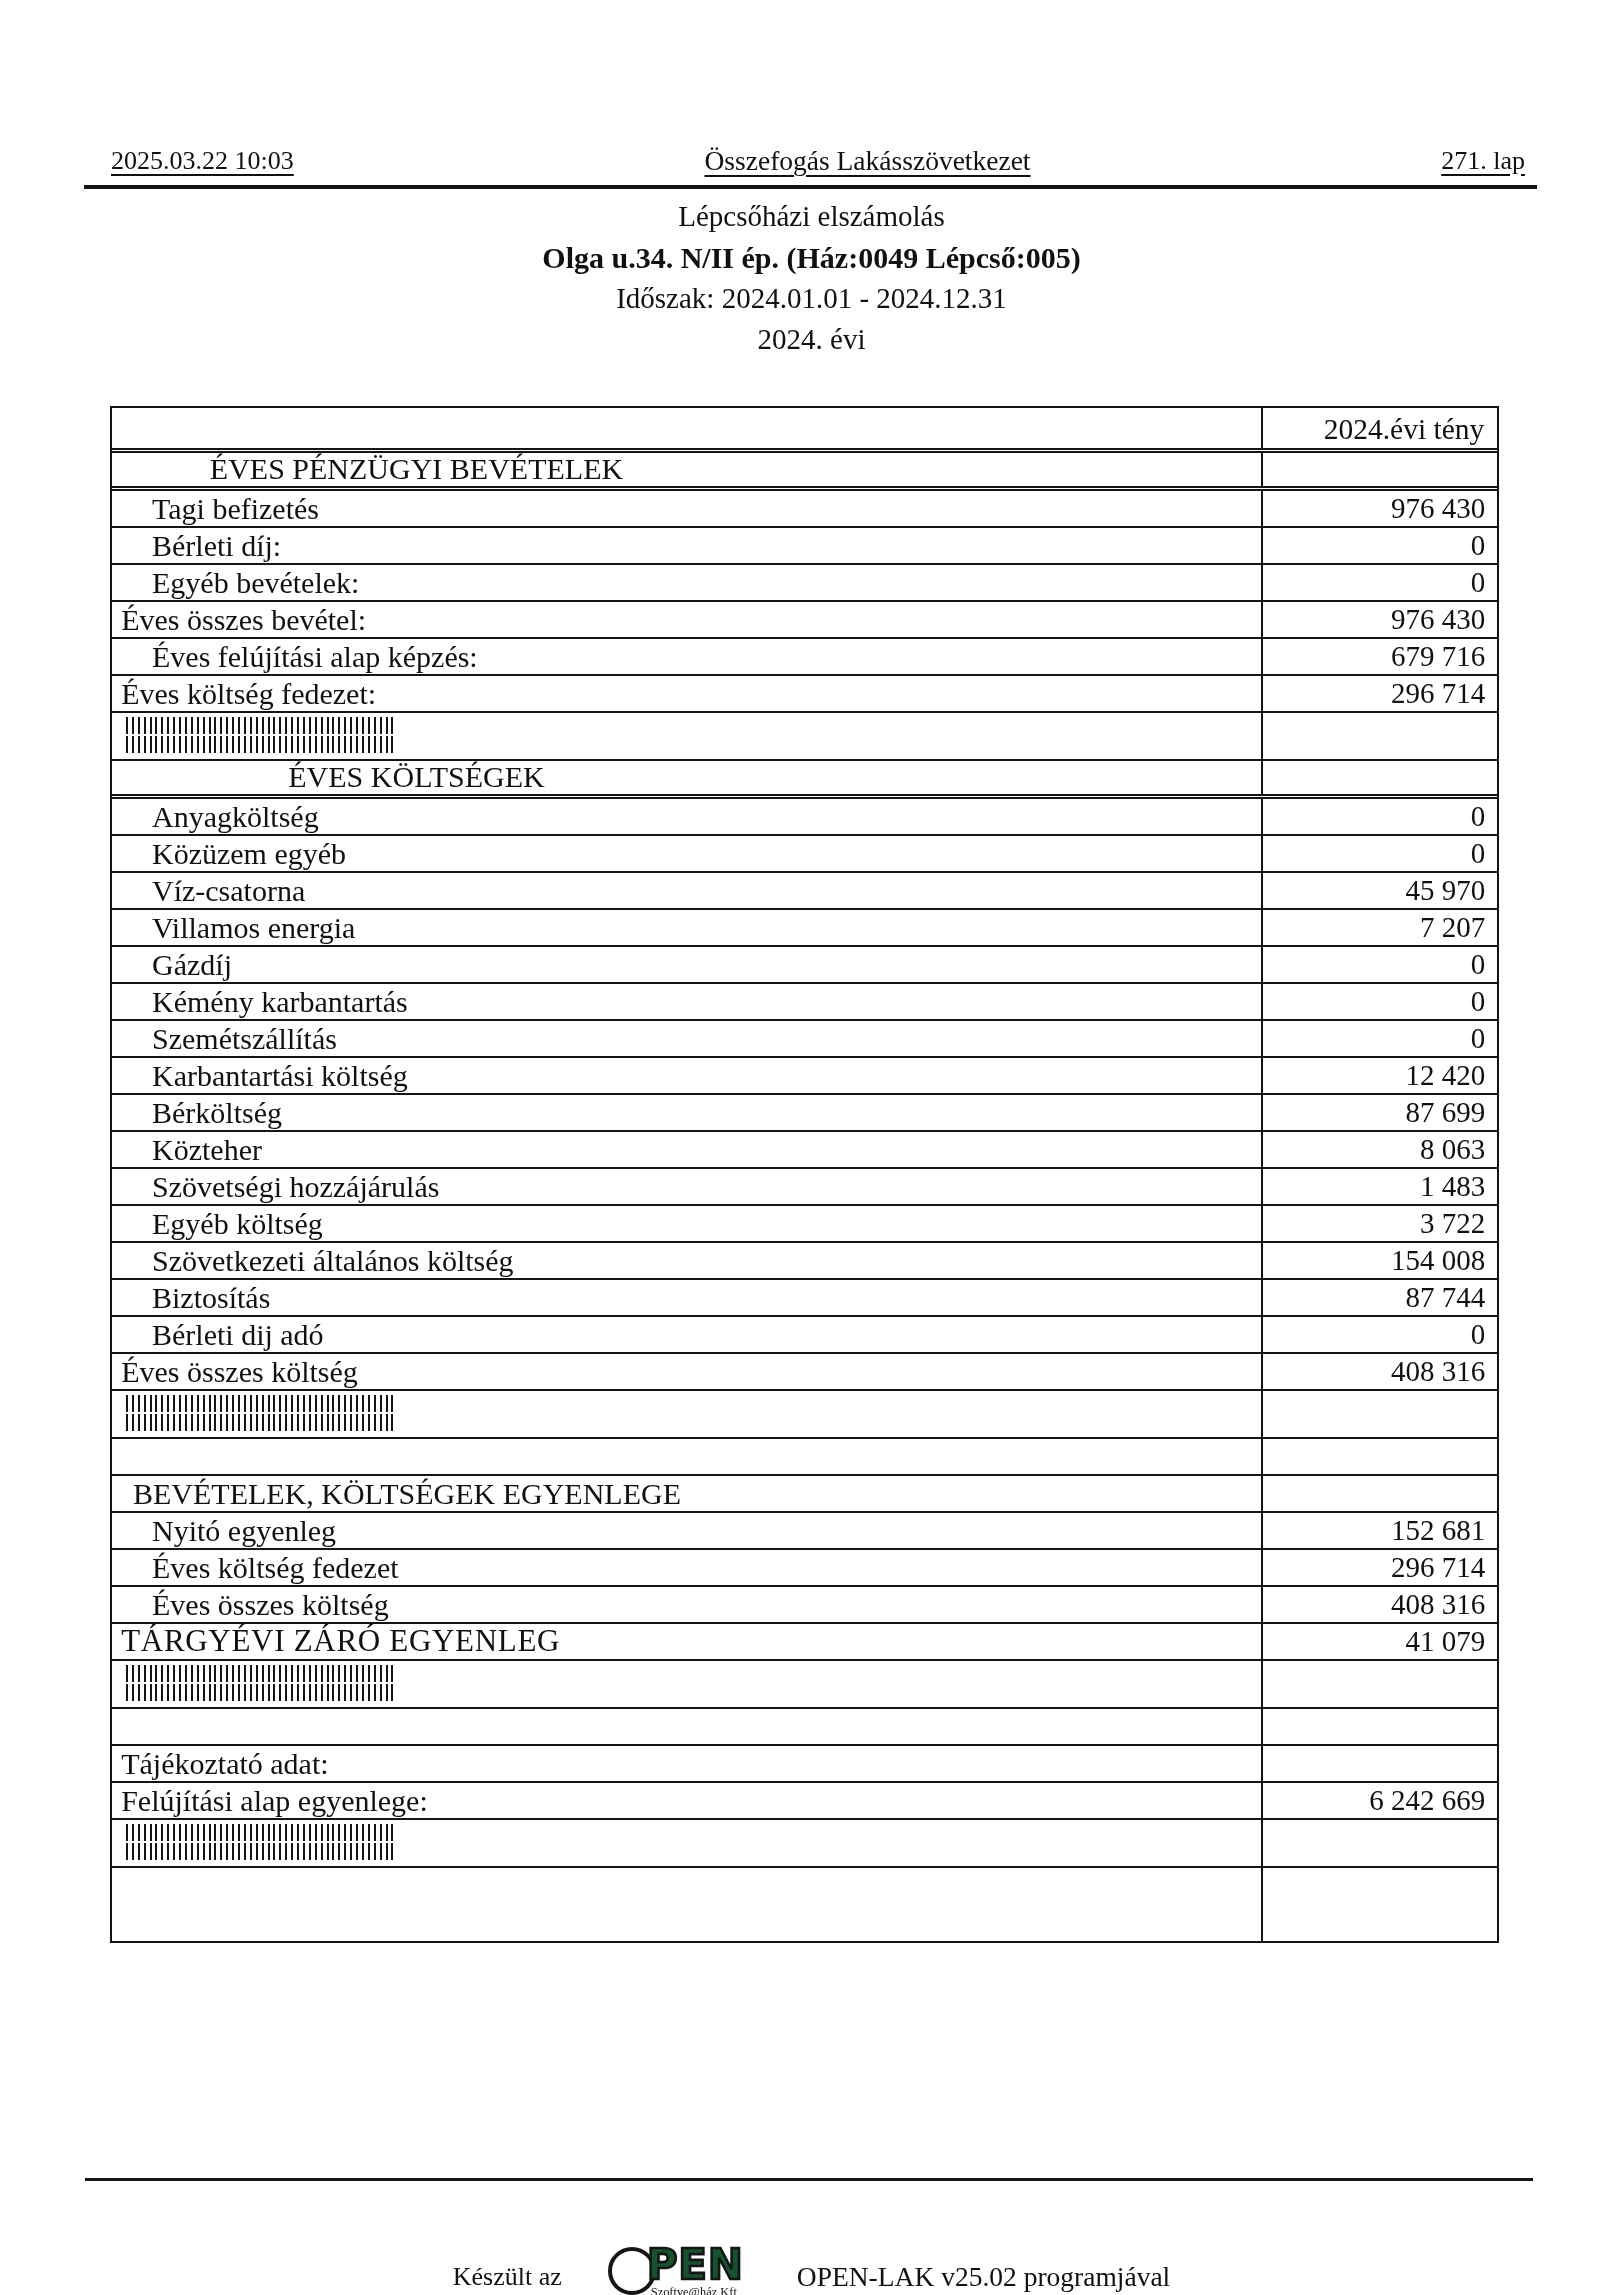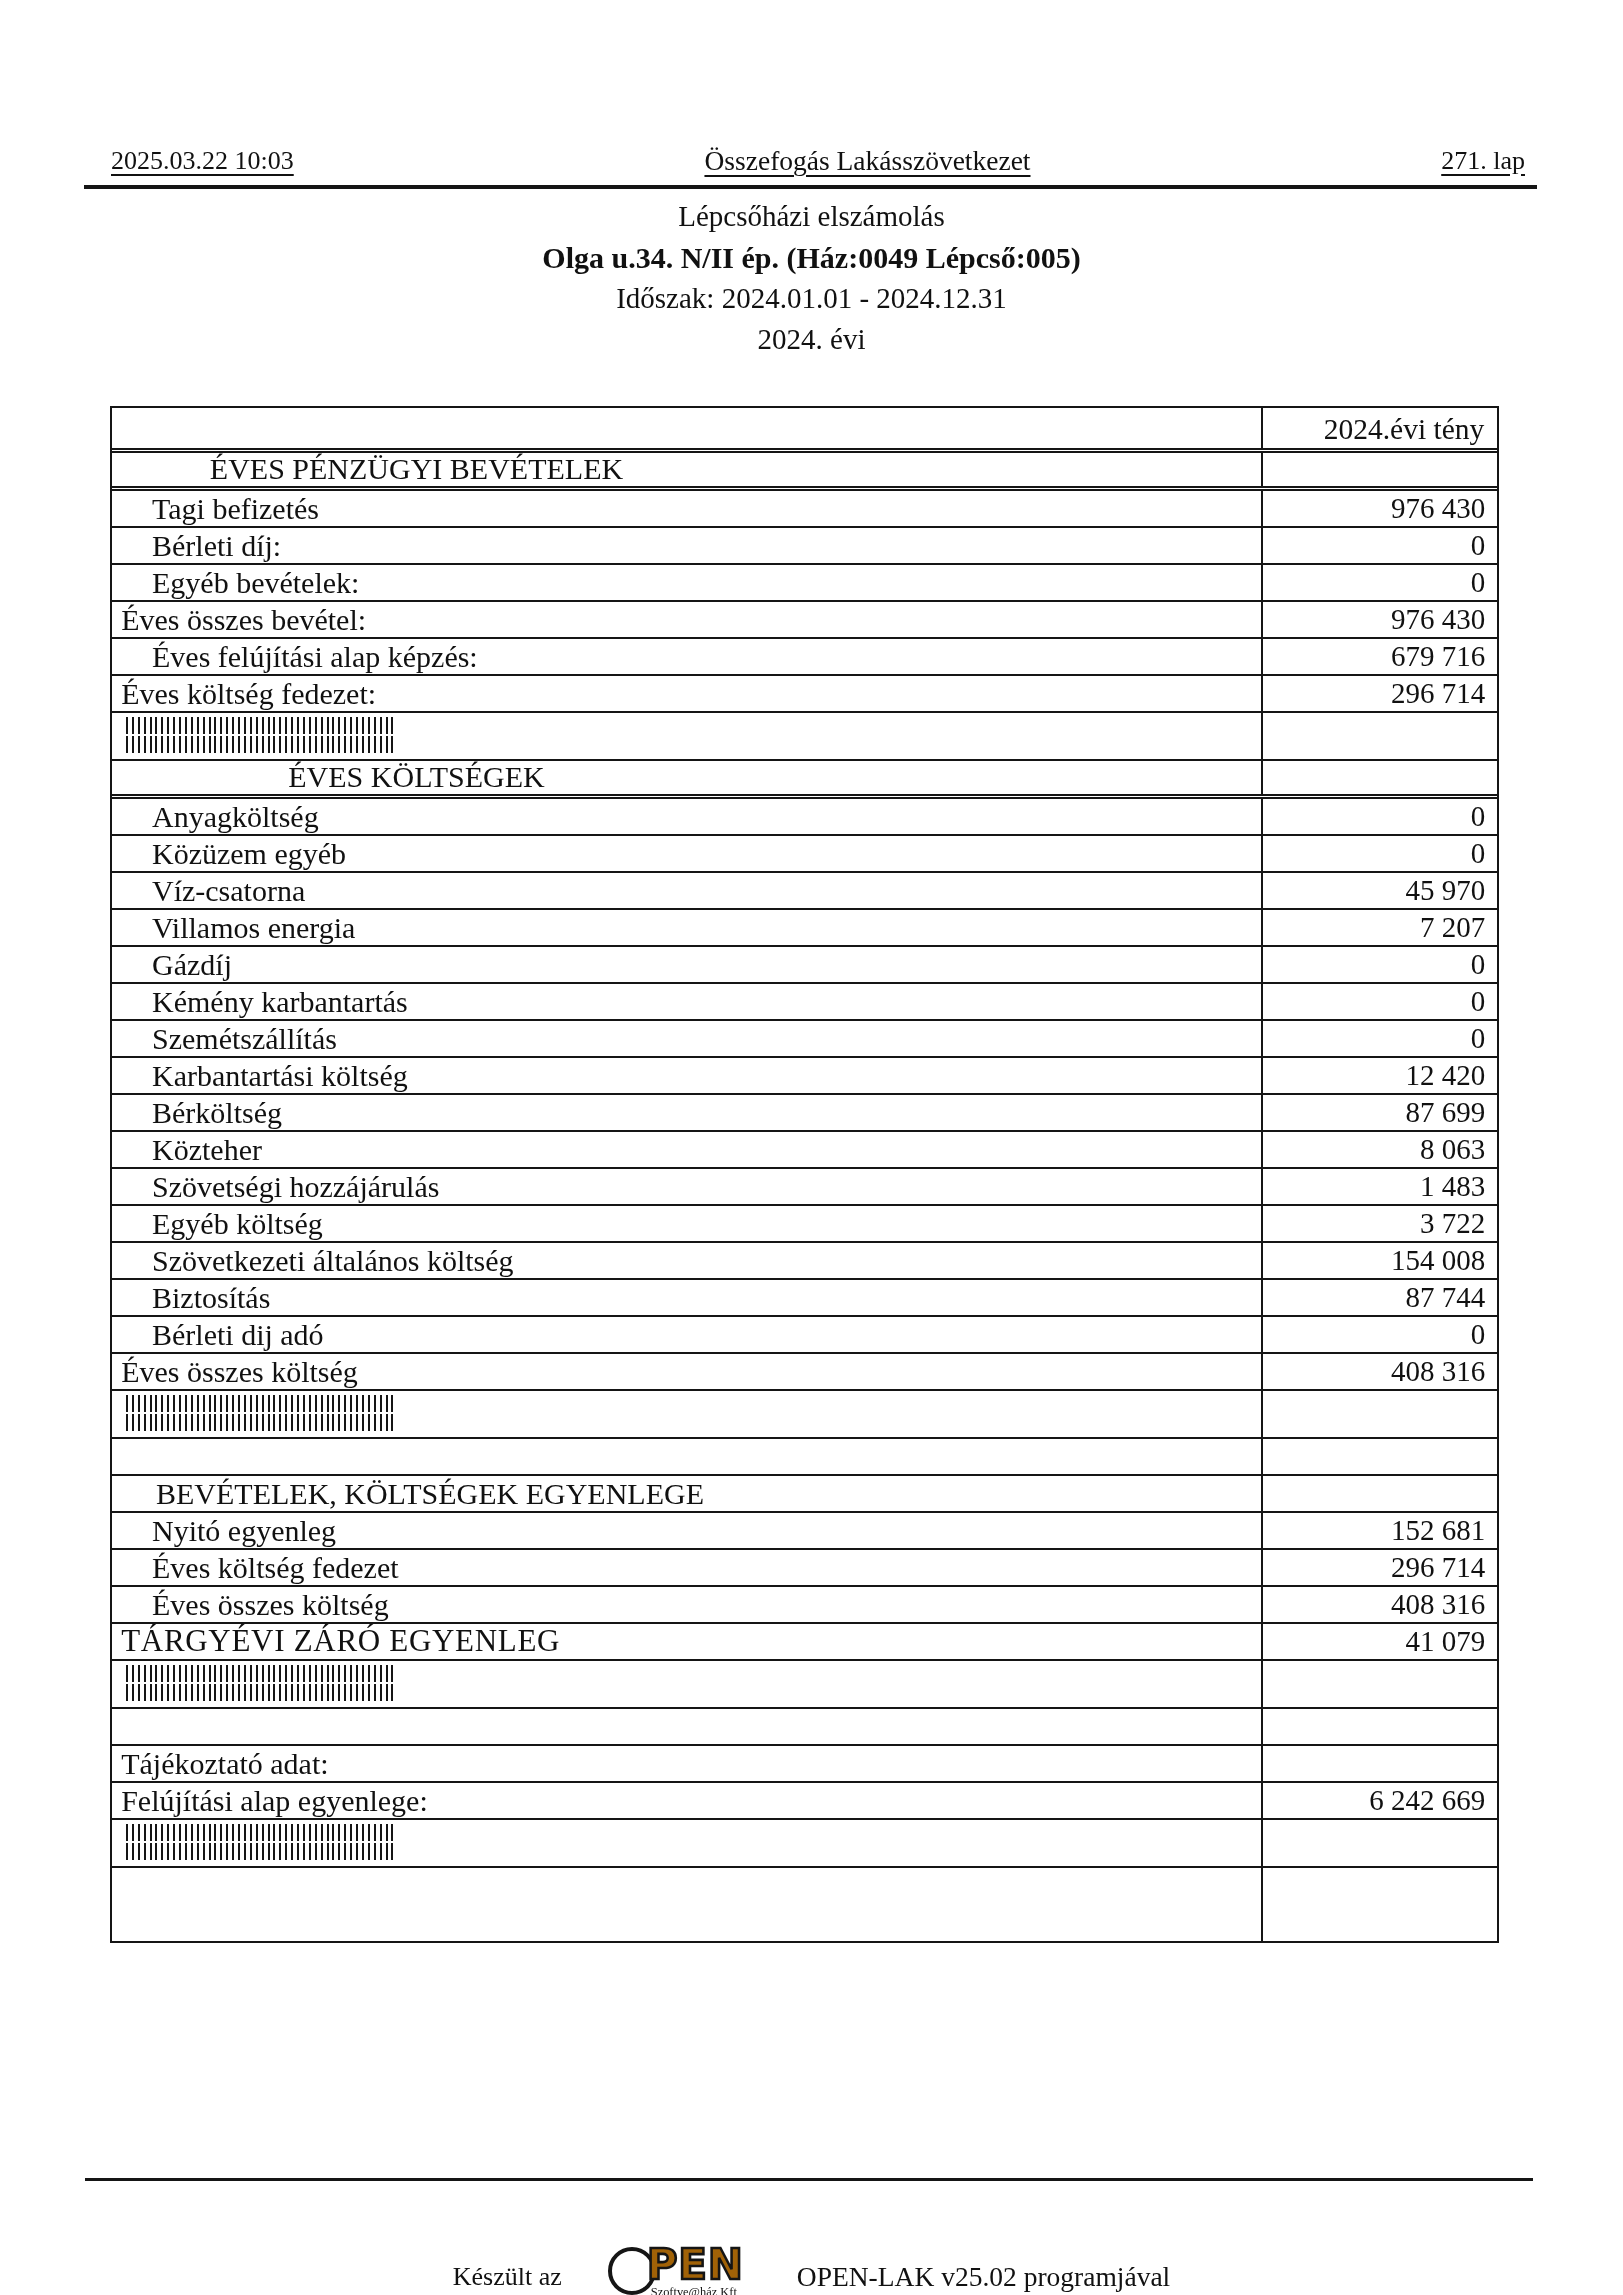--- a/index.html
+++ b/index.html
@@ -62,21 +62,21 @@
     display:flex;align-items:flex-start;justify-content:flex-end;
     font-size:29px;line-height:1.1;
     padding:2px 11.8px 0 0;
   }
   .colheader .val{justify-content:center;padding-right:0;font-size:29.5px;align-items:center;padding-left:48px;}
   .lbl-text{display:block;}
   .t-row.item   .lbl-text{padding-left:40px;}
   .t-row.total  .lbl-text{padding-left:9.2px;}
   .t-row.section .lbl{align-items:flex-end;}
   .t-row.section .lbl-text{width:609px;text-align:center;}
-  .t-row.section-left .lbl-text{padding-left:44px;}
+  .t-row.section-left .lbl-text{padding-left:21px;}
   .t-row.caps .lbl-text{font-size:31px;letter-spacing:0.7px;}
   
   .hatch-bars{margin-left:14.4px;align-self:center;}
   .hatch-bar{
     width:267px;height:16.4px;margin:2.6px 0;
     background:repeating-linear-gradient(90deg,#151515 0 2px,transparent 2px 5.9px);
   }
   
   .footer-rule{
     position:absolute;top:2178px;left:85px;right:90px;
@@ -92,21 +92,21 @@
   .logo{position:relative;width:143px;height:65px;flex:0 0 auto;}
   .logo-circle{
     position:absolute;left:0;top:2.6px;width:48px;height:48px;
     border:4.6px solid #151515;border-radius:50%;
     box-sizing:border-box;background:#fff;
   }
   .logo-word{
     position:absolute;left:39px;top:-3.9px;
     font-family:"DejaVu Sans","Liberation Sans",sans-serif;
     font-weight:800;font-size:42px;letter-spacing:0.7px;
-    color:#a16207;-webkit-text-stroke:2.6px #151515;
+    color:#14532d;-webkit-text-stroke:2.6px #151515;
   }
   .logo-sub{
     position:absolute;left:43px;top:41px;
     font-size:12.4px;white-space:nowrap;
     font-family:"Liberation Serif",serif;
   }
 </style>
 </head>
 <body>
 

